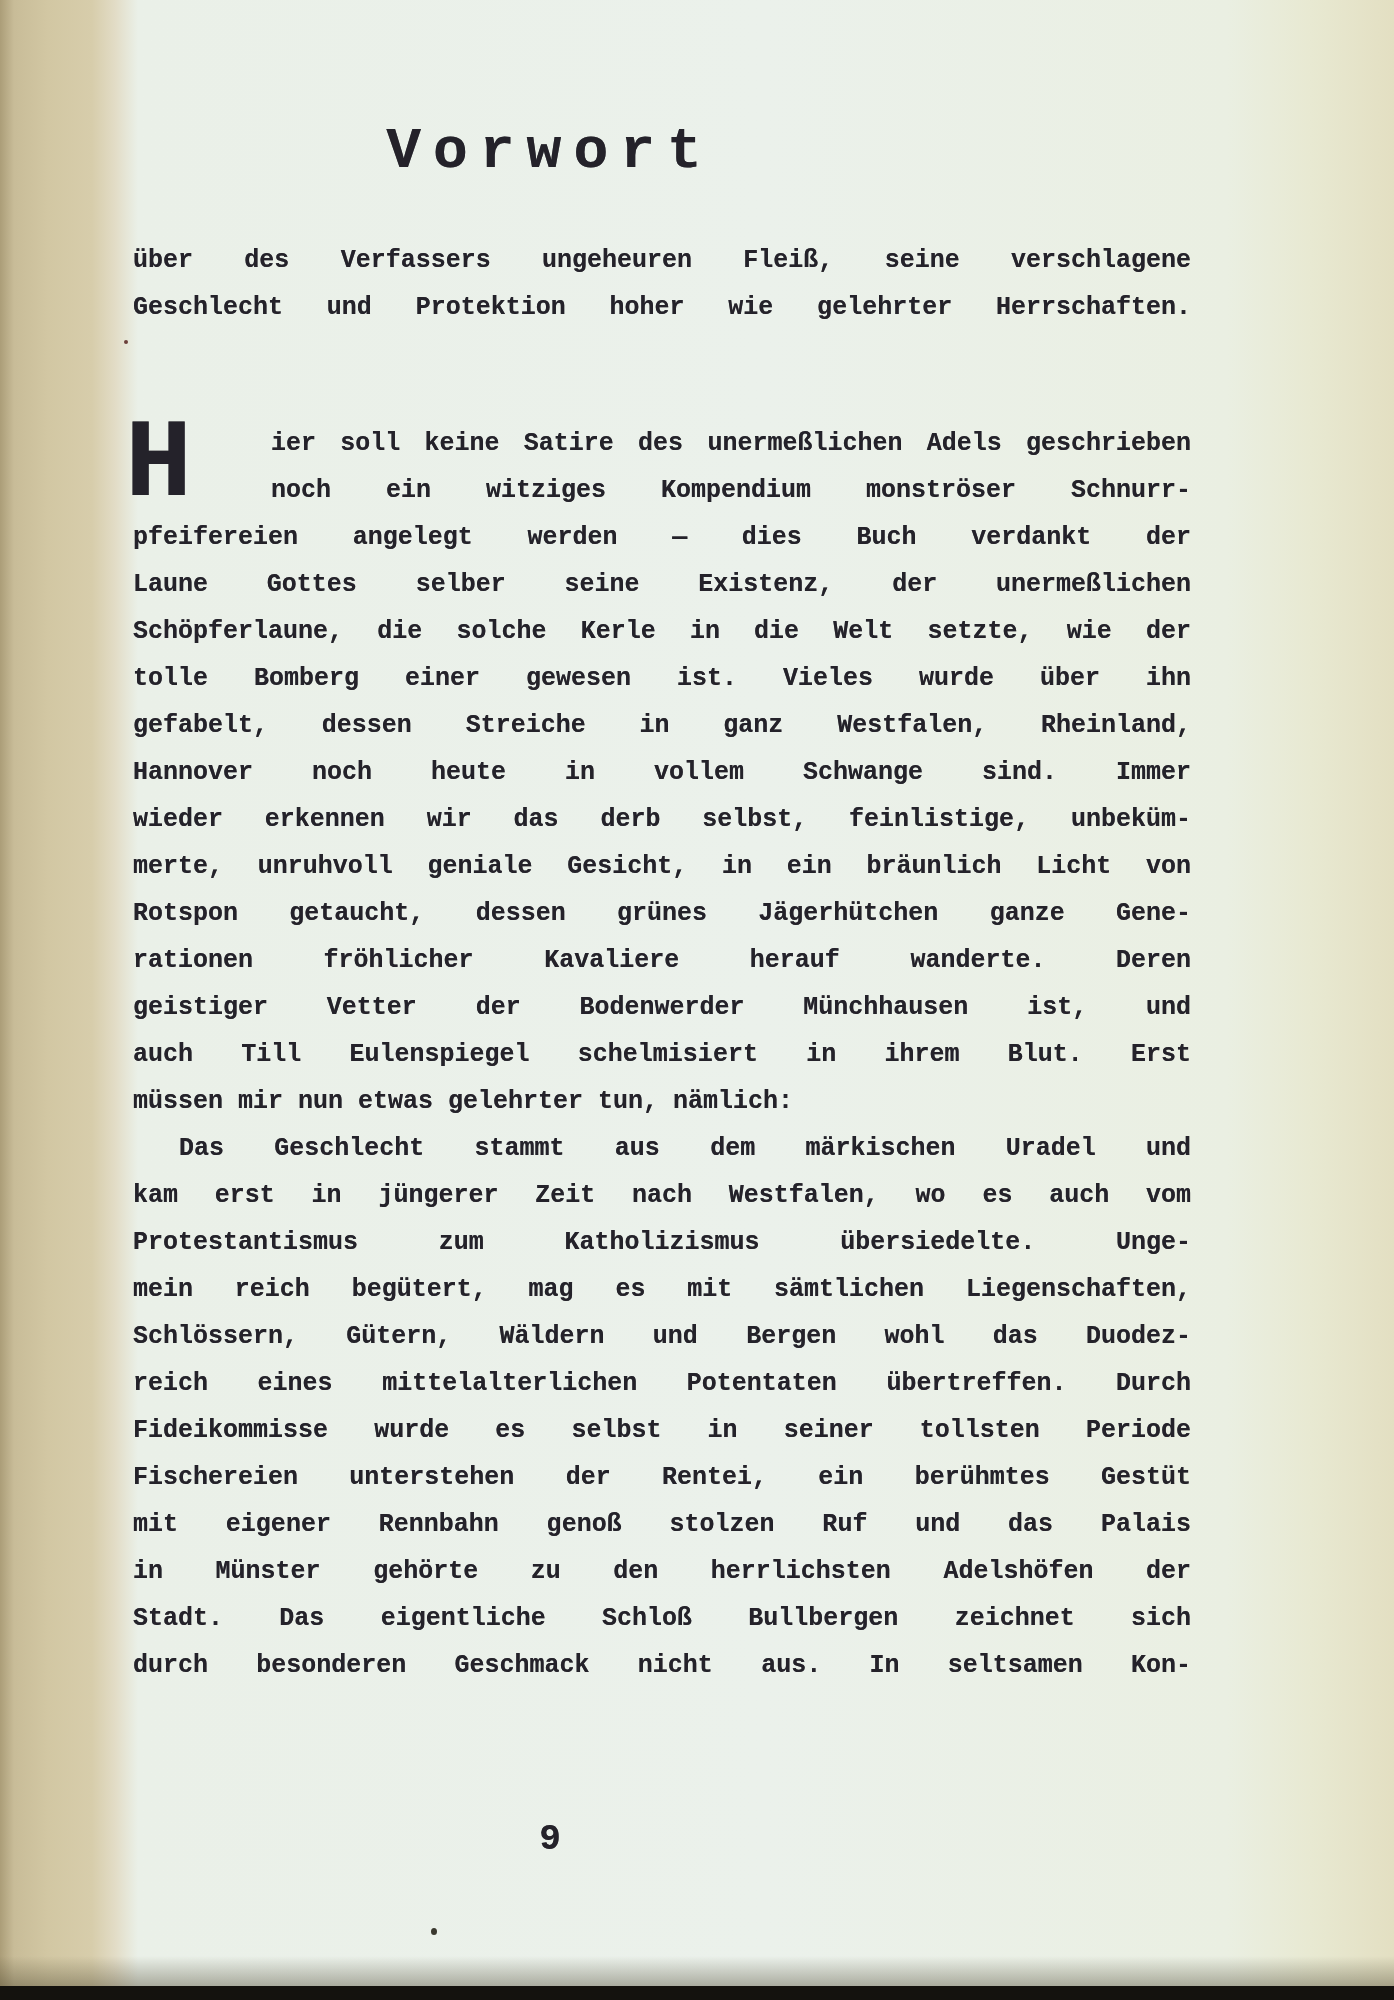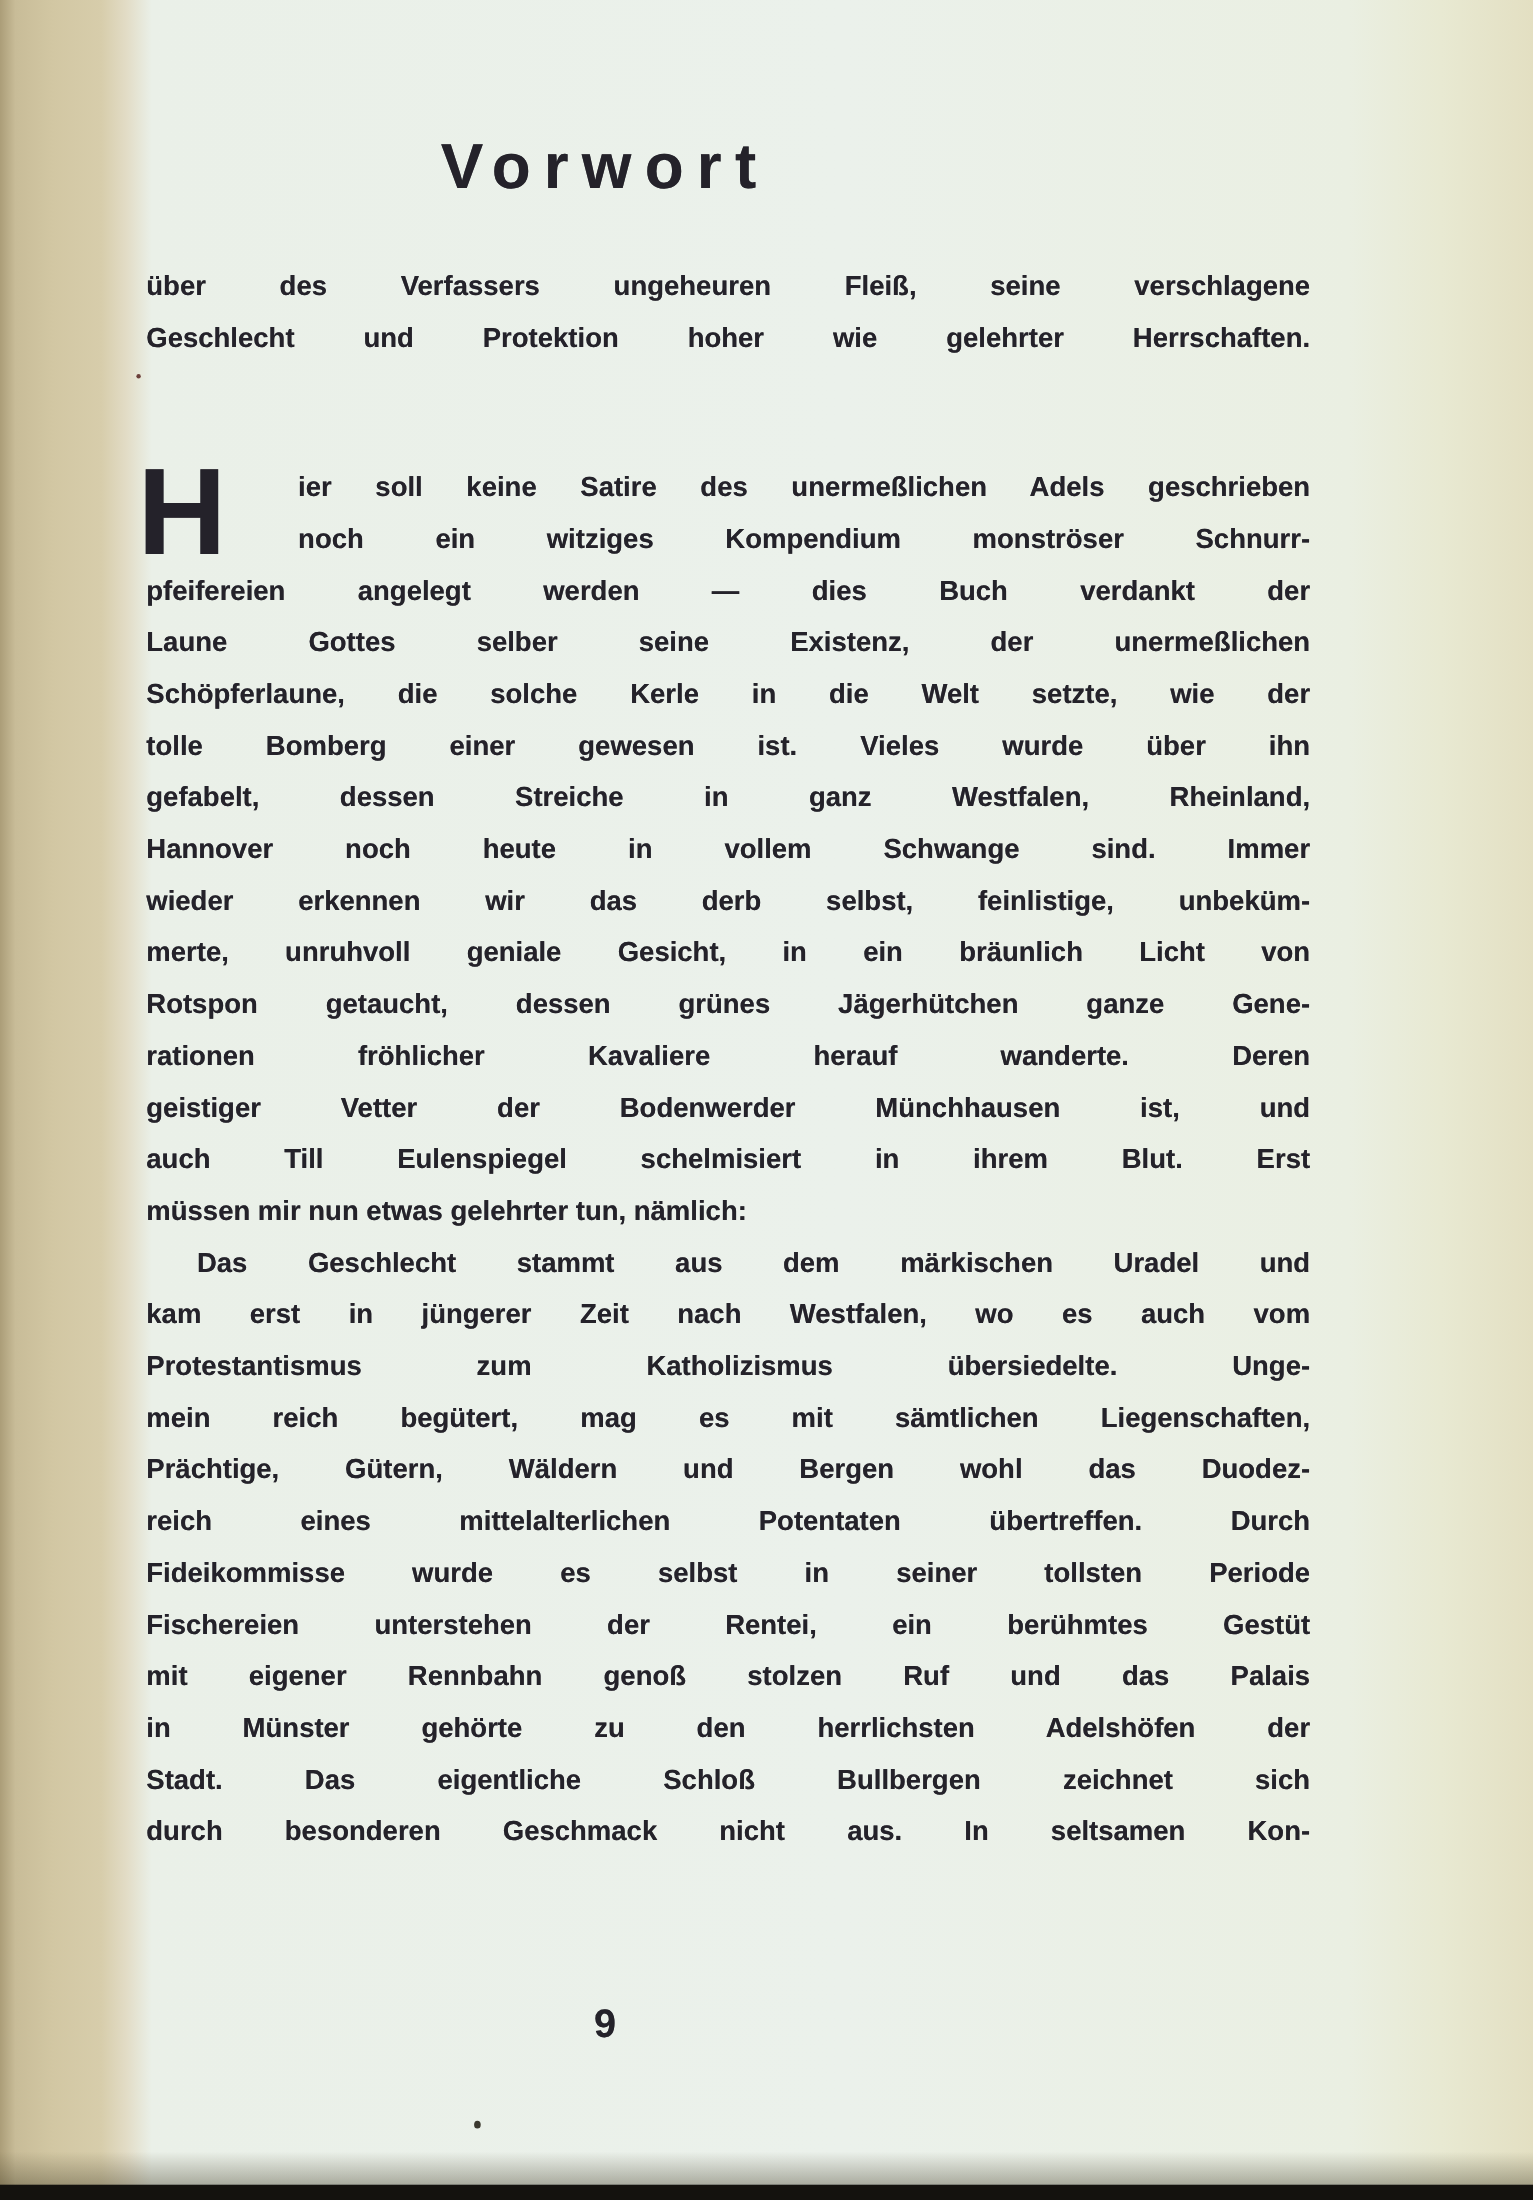--- a/index.html
+++ b/index.html
@@ -1,18 +1,18 @@
 <!DOCTYPE html>
 <html><head>
 <meta charset="utf-8">
 <style>
   html,body { margin:0; padding:0; background:#2b2920; }
   #canvas {
     position:relative; width:1394px; height:2000px; overflow:hidden;
-    font-family:Liberation Sans, sans-serif; color:#24222a;
+    font-family:Liberation Mono, monospace; color:#24222a;
   }
   
   .paper {
     position:absolute; inset:0;
     background:linear-gradient(90deg,
       #ab9d78 0px, #c8bc98 14px, #d2c7a3 48px, #d7cdab 92px,
       #e2dcc6 115px, #eaf0e8 138px, #ebf1eb 55%, #eaefe2 88%,
       #e8e9d2 94%, #e3dfc2 100%);
   }
   .bottom-shade {
@@ -82,21 +82,21 @@
       <div class="line">merte, unruhvoll geniale Gesicht, in ein bräunlich Licht von</div>
       <div class="line">Rotspon getaucht, dessen grünes Jägerhütchen ganze Gene-</div>
       <div class="line">rationen fröhlicher Kavaliere herauf wanderte. Deren</div>
       <div class="line">geistiger Vetter der Bodenwerder Münchhausen ist, und</div>
       <div class="line">auch Till Eulenspiegel schelmisiert in ihrem Blut. Erst</div>
       <div class="line flush">müssen mir nun etwas gelehrter tun, nämlich:</div>
       <div class="line first-indent">Das Geschlecht stammt aus dem märkischen Uradel und</div>
       <div class="line">kam erst in jüngerer Zeit nach Westfalen, wo es auch vom</div>
       <div class="line">Protestantismus zum Katholizismus übersiedelte. Unge-</div>
       <div class="line">mein reich begütert, mag es mit sämtlichen Liegenschaften,</div>
-      <div class="line">Prächtige, Gütern, Wäldern und Bergen wohl das Duodez-</div>
+      <div class="line">Schlössern, Gütern, Wäldern und Bergen wohl das Duodez-</div>
       <div class="line">reich eines mittelalterlichen Potentaten übertreffen. Durch</div>
       <div class="line">Fideikommisse wurde es selbst in seiner tollsten Periode</div>
       <div class="line">Fischereien unterstehen der Rentei, ein berühmtes Gestüt</div>
       <div class="line">mit eigener Rennbahn genoß stolzen Ruf und das Palais</div>
       <div class="line">in Münster gehörte zu den herrlichsten Adelshöfen der</div>
       <div class="line">Stadt. Das eigentliche Schloß Bullbergen zeichnet sich</div>
       <div class="line">durch besonderen Geschmack nicht aus. In seltsamen Kon-</div>
     </div>
 
   <div class="folio ink">9</div>

